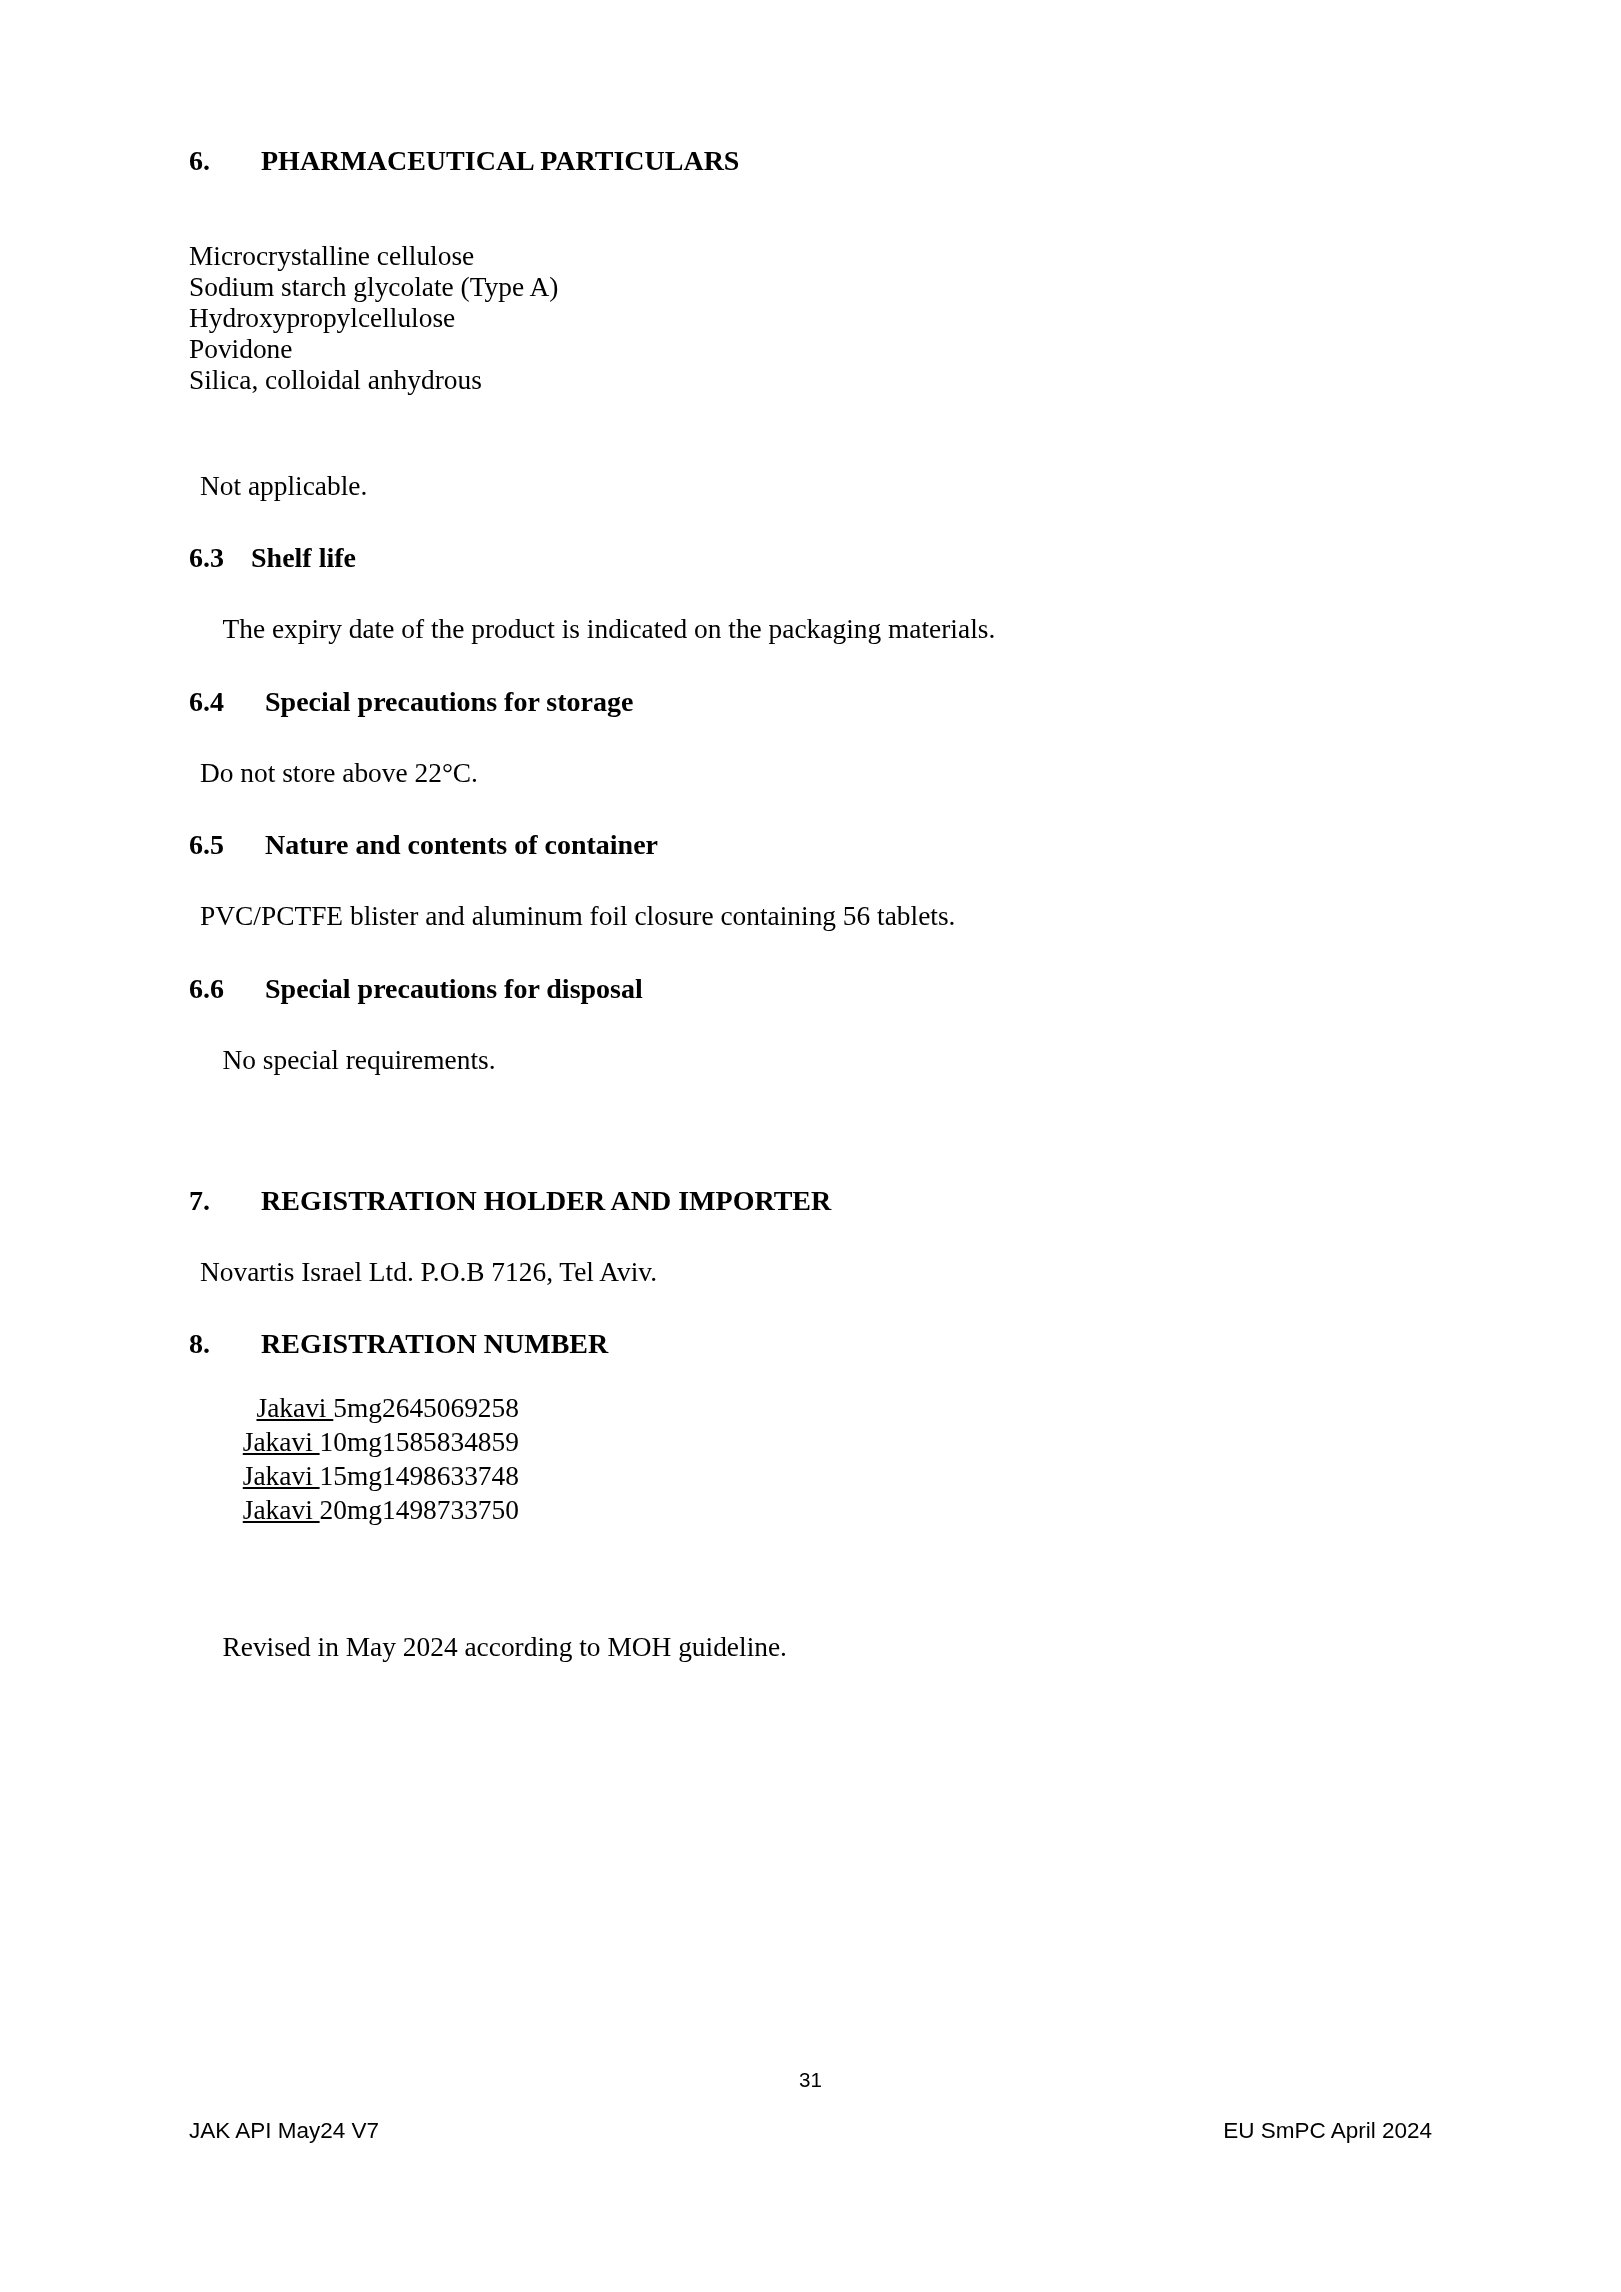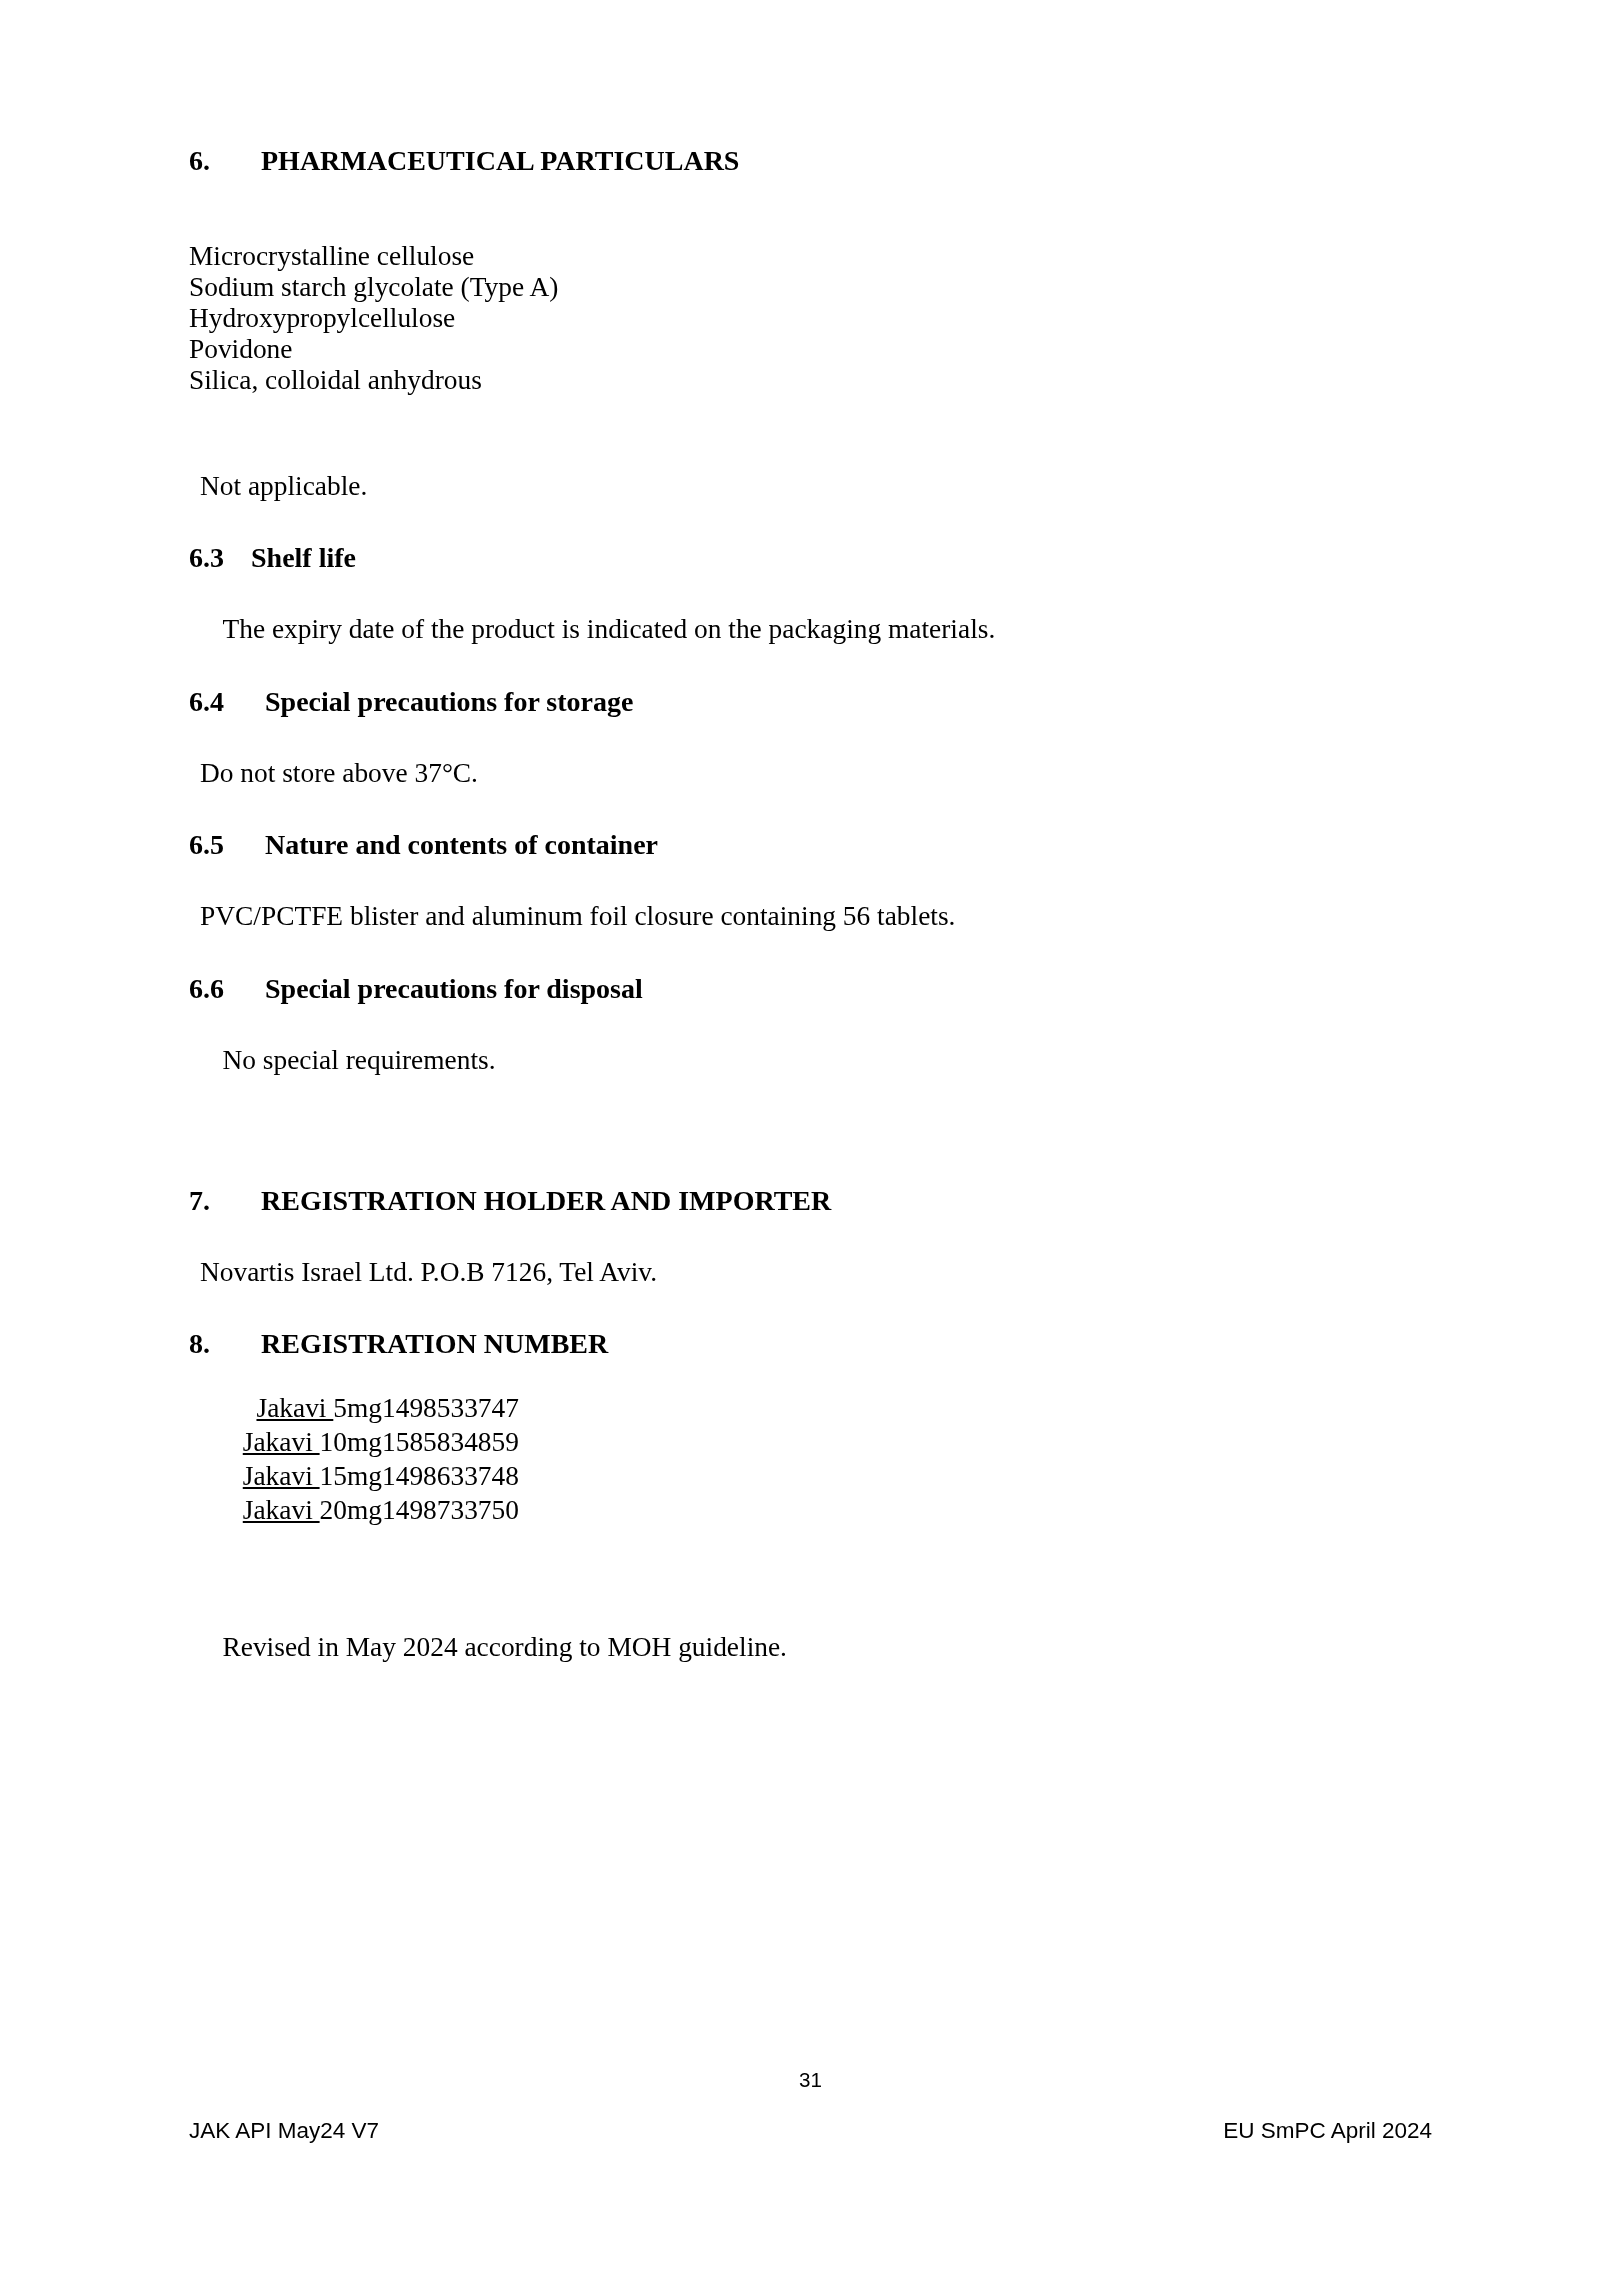--- a/index.html
+++ b/index.html
@@ -158,21 +158,21 @@
     <div class="sp-lg"></div>
 
     <div class="para indent">The expiry date of the product is indicated on the packaging materials.</div>
 
     <div class="sp-lg"></div>
 
     <div class="heading sub"><span class="num">6.4</span><span>Special precautions for storage</span></div>
 
     <div class="sp-lg"></div>
 
-    <div class="para">Do not store above 37°C.</div>
+    <div class="para">Do not store above 22°C.</div>
 
     <div class="sp-lg"></div>
 
     <div class="heading sub"><span class="num">6.5</span><span>Nature and contents of container</span></div>
 
     <div class="sp-lg"></div>
 
     <div class="para">PVC/PCTFE blister and aluminum foil closure containing 56 tablets.</div>
 
     <div class="sp-lg"></div>
@@ -194,21 +194,21 @@
     <div class="sp-lg"></div>
 
     <div class="heading major"><span class="num">8.</span><span>REGISTRATION NUMBER</span></div>
 
     <div class="sp-lg"></div>
 
     <table class="reg-table">
       <tbody>
         <tr>
           <td class="reg-name"><span class="brand-underline">Jakavi </span><span>5mg</span></td>
-          <td class="reg-num">1498533747</td>
+          <td class="reg-num">2645069258</td>
         </tr>
         <tr>
           <td class="reg-name"><span class="brand-underline">Jakavi </span><span>10mg</span></td>
           <td class="reg-num">1585834859</td>
         </tr>
         <tr>
           <td class="reg-name"><span class="brand-underline">Jakavi </span><span>15mg</span></td>
           <td class="reg-num">1498633748</td>
         </tr>
         <tr>

